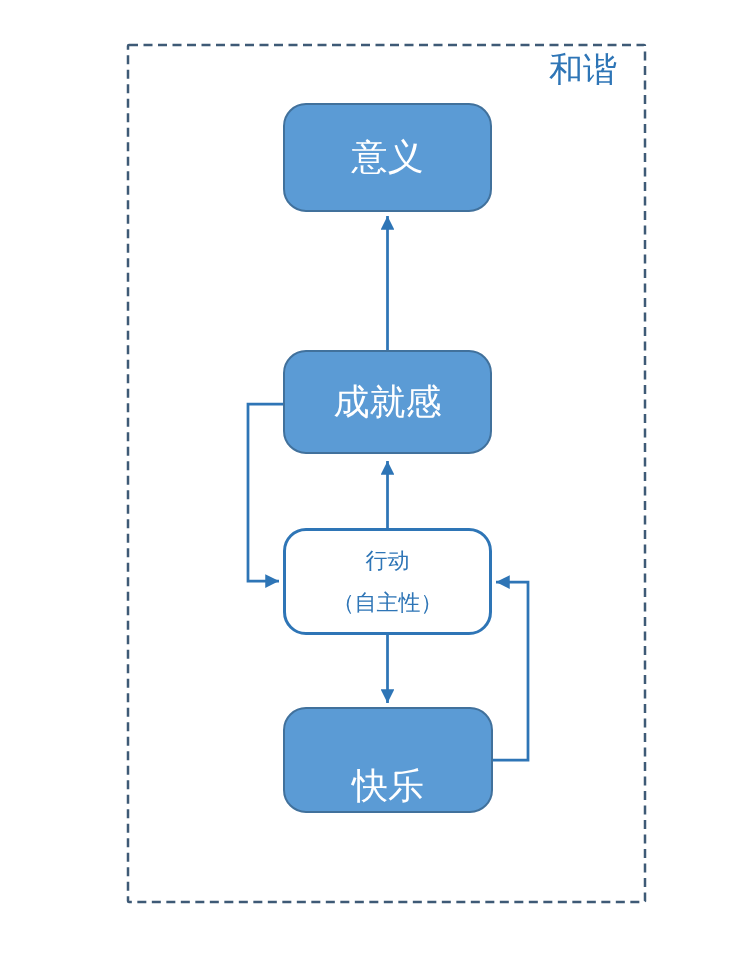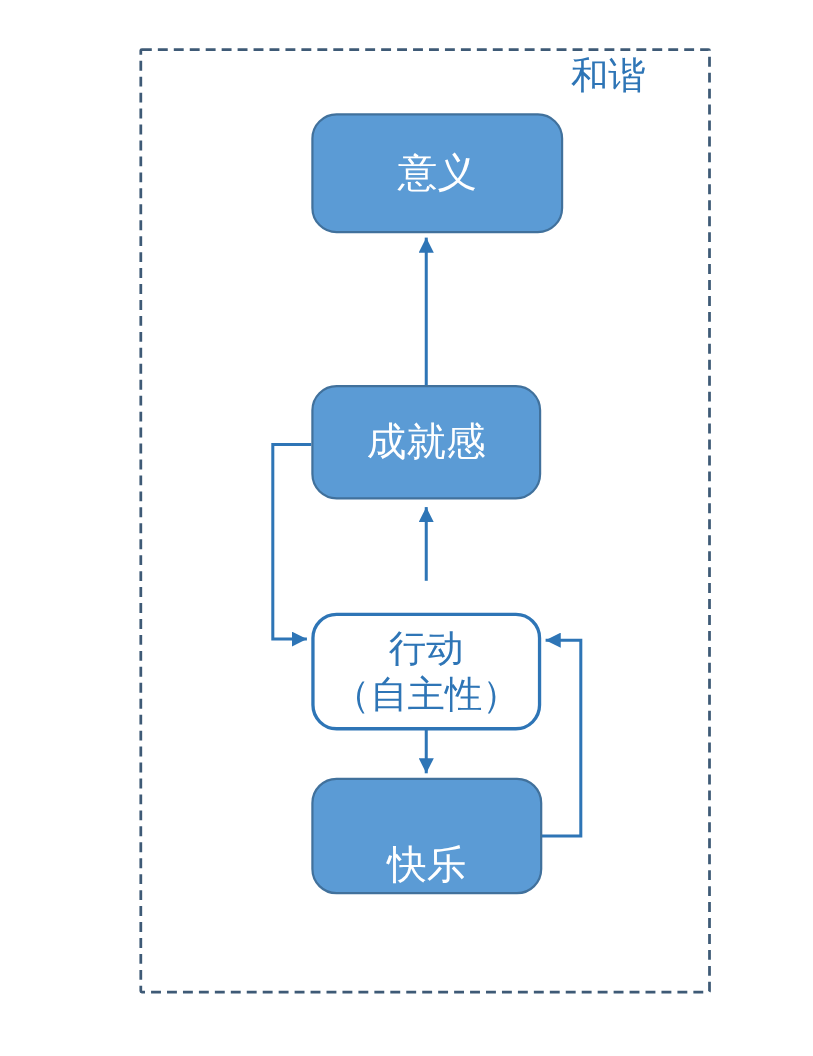--- a/index.html
+++ b/index.html
@@ -57,31 +57,30 @@
   .node.filled {
     background: var(--node-fill);
     border: 2.5px solid var(--node-border);
     color: var(--node-text);
     font-size: 36px;
   }
   .node.outline {
     background: var(--outline-node-fill);
     border: 3px solid var(--outline-node-border);
     color: var(--outline-node-text);
-    font-size: 34px;
+    font-size: 22px;
     line-height: 42px;
-    margin-top: 29px;
   }
-  #node-meaning     { left: 283px; top: 103px; width: 229px; height: 109px; }
+  #node-meaning     { left: 283px; top: 103px; width: 209px; height: 109px; }
   #node-achievement { left: 283px; top: 350px; width: 209px; height: 104px; }
   #node-action      { left: 283px; top: 528px; width: 209px; height: 107px; }
   #node-happiness   { left: 283px; top: 707px; width: 210px; height: 106px; justify-content: flex-end; }
   #corner-label {
     position: absolute;
-    left: 519px;
+    left: 549px;
     top: 47px;
     color: var(--corner-label-text);
     font-size: 34px;
     line-height: 45px;
     text-align: left;
     white-space: nowrap;
   }
 </style>
 </head>
 <body>

